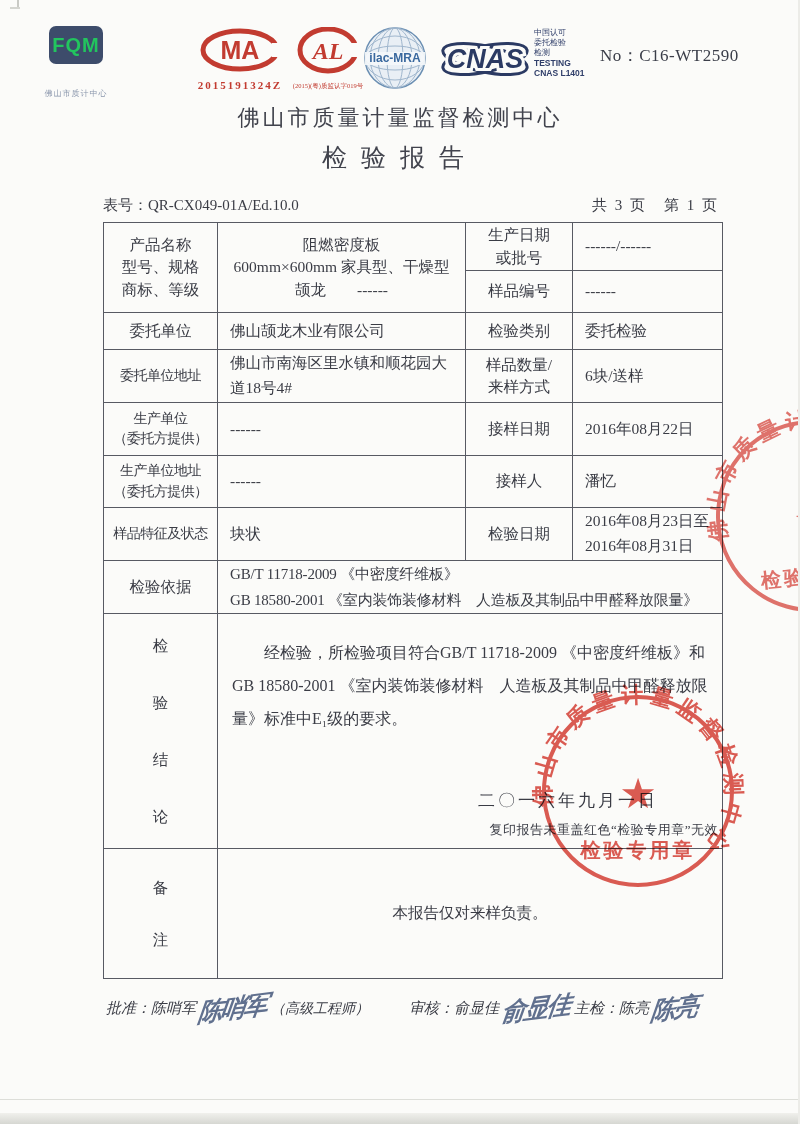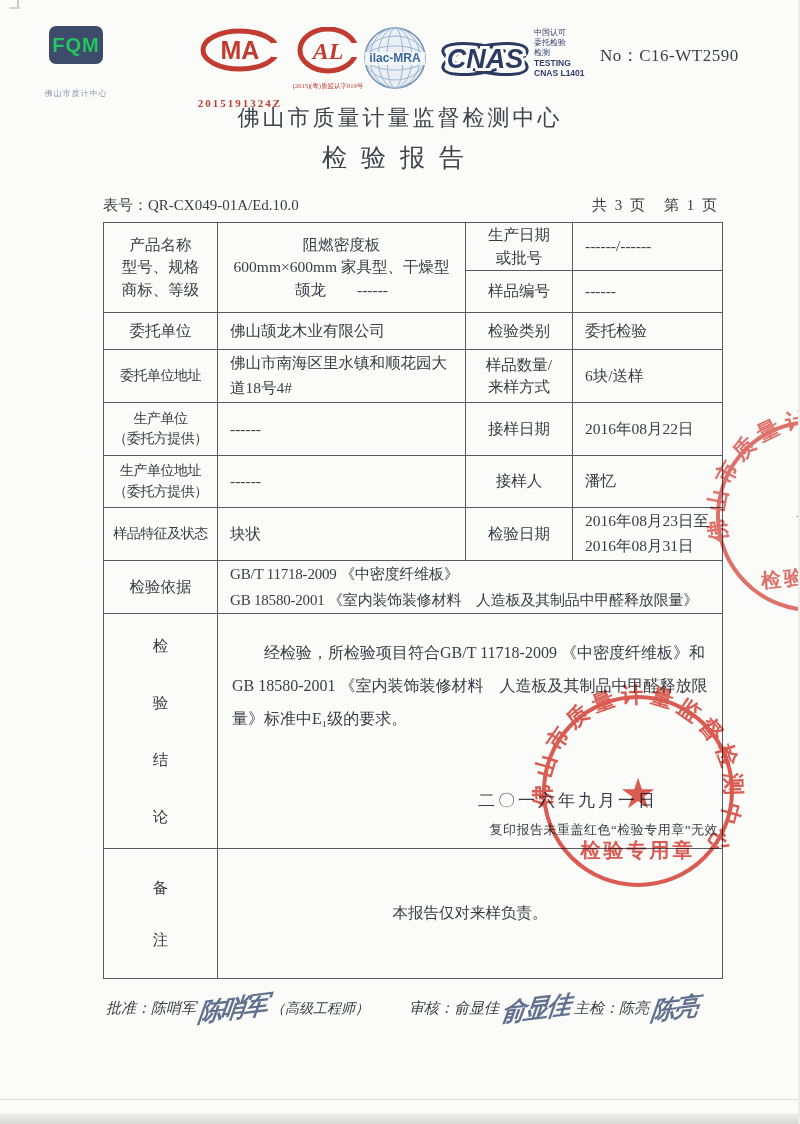--- a/index.html
+++ b/index.html
@@ -6,21 +6,21 @@
   .page{position:relative;width:800px;height:1124px;margin:0 auto;background:#fbfbf9;
         font-family:"Liberation Serif","DejaVu Serif",serif;color:#3a3c45;overflow:hidden;}
   
   .hdr-abs{position:absolute;}
   .logo-fqm{left:44px;top:26px;width:64px;text-align:center;}
   .fqm-box{width:54px;height:38px;margin:0 auto;background:#3d4c6b;border-radius:7px;color:#22c55e;
            font-size:20px;font-weight:bold;display:flex;align-items:center;justify-content:center;
            letter-spacing:1px;font-family:"Liberation Sans",sans-serif;}
   .fqm-cap{margin-top:24px;font-size:8px;color:#8a96ac;letter-spacing:1px;white-space:nowrap;}
   .logo-cma{left:196px;top:28px;width:88px;text-align:center;}
-  .cma-cap{color:#c23b30;font-size:11px;letter-spacing:2px;margin-top:19px;font-weight:bold;font-family:"Liberation Serif",serif;}
+  .cma-cap{color:#c23b30;font-size:11px;letter-spacing:2px;margin-top:1px;font-weight:bold;font-family:"Liberation Serif",serif;}
   .logo-cal{left:292px;top:27px;width:72px;text-align:center;}
   .cal-cap{color:#c23b30;font-size:6.5px;margin-top:3px;white-space:nowrap;}
   .logo-ilac{left:362px;top:25px;}
   .logo-cnas{left:440px;top:33px;}
   .cnas-txt{left:534px;top:28px;font-size:8px;color:#32406b;line-height:10px;font-family:"Liberation Sans",sans-serif;}
   .cnas-txt .b{font-weight:bold;font-size:8.5px;}
   .report-no{left:600px;top:44px;font-size:17px;letter-spacing:.5px;color:#3b3e49;}
   
   .title-org{position:absolute;top:103px;width:100%;text-align:center;font-size:22px;letter-spacing:3px;color:#41434d;}
   .title-rep{position:absolute;top:141px;width:100%;text-align:center;font-size:25px;letter-spacing:14px;color:#41434d;}

